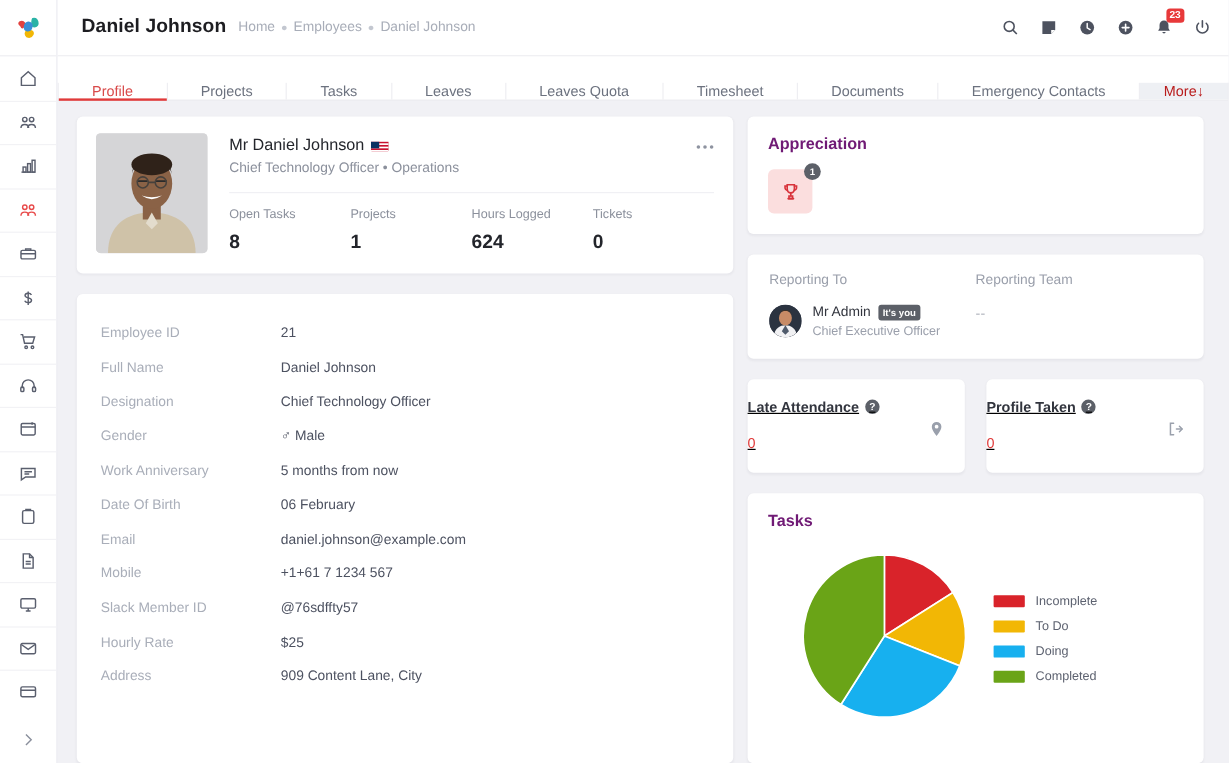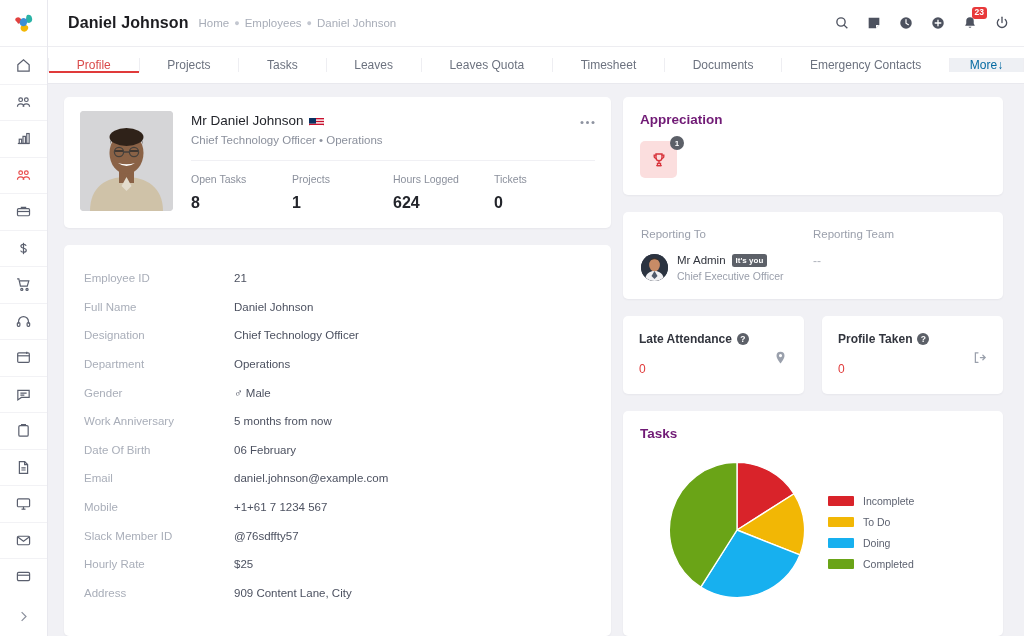--- a/index.html
+++ b/index.html
@@ -47,36 +47,36 @@
   .topbar-spacer { flex: 1; }
   .topbar-icons { display: flex; align-items: center; gap: 16px; color: #4d525f; }
   .ti { position: relative; display: flex; align-items: center; }
   .badge-count {
     position: absolute; top: -8px; right: -9px;
     background: #e8393a; color: #fff; font-size: 8.5px; font-weight: bold;
     border-radius: 3px; padding: 1px 3px; line-height: 1.15; min-width: 14px; text-align: center;
   }
 
   .tabs {
-    height: 37px; background: #fff; display: flex; align-items: center;
+    height: 37px; background: #fff; display: flex; align-items: flex-end;
     border-bottom: 1px solid #e9e9ee;
   }
   .tab {
     display: flex; align-items: center; justify-content: center;
     font-size: 12px; color: #6c727f; padding: 0 10px;
     border-right: 1px solid #eeeef2; white-space: nowrap; position: relative;
     flex: 1 1 auto;
   }
   .tab:first-child { border-left: 1px solid #eeeef2; }
   .tab.active { color: #d94a4a; }
   .tab.active::after {
     content: ""; position: absolute; left: 0; right: 0; bottom: -1px;
     height: 2.5px; background: #e03a3a;
   }
-  .tab.more { background: #eef0f4; color: #0369a1; flex: 0 0 74px; }
+  .tab.more { background: #eef0f4; color: #b91c1c; flex: 0 0 74px; }
 
   .content {
     flex: 1; display: flex; gap: 12px; padding: 13px 21px 0 16px;
     overflow: hidden; background: #f1f1f5;
   }
   .col-left { flex: 1 1 545px; min-width: 0; display: flex; flex-direction: column; gap: 17px; }
   .col-right { flex: 0 0 380px; display: flex; flex-direction: column; gap: 17px; }
 
   .card { background: #fff; border-radius: 5px; box-shadow: 0 1px 2px rgba(30,30,50,.05); }
 
@@ -133,21 +133,21 @@
   .rep-name { font-size: 11.5px; color: #32353e; display: flex; align-items: center; gap: 6px; }
   .its-you {
     background: #5c6068; color: #fff; font-size: 8px; font-weight: bold;
     padding: 1.5px 4px; border-radius: 2.5px; line-height: 1.2;
   }
   .rep-sub { font-size: 10.5px; color: #9a9fab; margin-top: 3px; }
   .rep-empty { font-size: 12px; color: #b0b4bd; }
 
   
   .mini-row { display: flex; gap: 18px; }
-  .mini { flex: 1; padding: 16px 16px 18px 16px; position: relative; }
+  .mini { flex: 1; padding: 16px 16px 18px 0; position: relative; text-decoration: underline; }
   .mini-title { font-size: 12px; font-weight: bold; color: #32353e; display: flex; align-items: center; gap: 5px; }
   .q-mark {
     width: 12px; height: 12px; border-radius: 50%; background: #5c6068; color: #fff;
     font-size: 8.5px; display: inline-flex; align-items: center; justify-content: center; font-weight: bold;
   }
   .mini-value { font-size: 12px; color: #e03a3a; margin-top: 16px; }
   .mini-icon { position: absolute; right: 16px; top: 34px; color: #9aa0ac; }
 
   
   .tasks-card { padding: 15px 17px 10px 17px; flex: 1; display: flex; flex-direction: column; overflow: hidden; }
@@ -433,24 +433,20 @@
             <div class="info-key">Employee ID</div>
             <div class="info-val">21</div>
           </div>
           <div class="info-row">
             <div class="info-key">Full Name</div>
             <div class="info-val">Daniel Johnson</div>
           </div>
           <div class="info-row">
             <div class="info-key">Designation</div>
             <div class="info-val">Chief Technology Officer</div>
-          </div>
-          <div class="info-row">
-            <div class="info-key">Department</div>
-            <div class="info-val">Operations</div>
           </div>
           <div class="info-row">
             <div class="info-key">Gender</div>
             <div class="info-val gender-sym">♂ Male</div>
           </div>
           <div class="info-row">
             <div class="info-key">Work Anniversary</div>
             <div class="info-val">5 months from now</div>
           </div>
           <div class="info-row">

